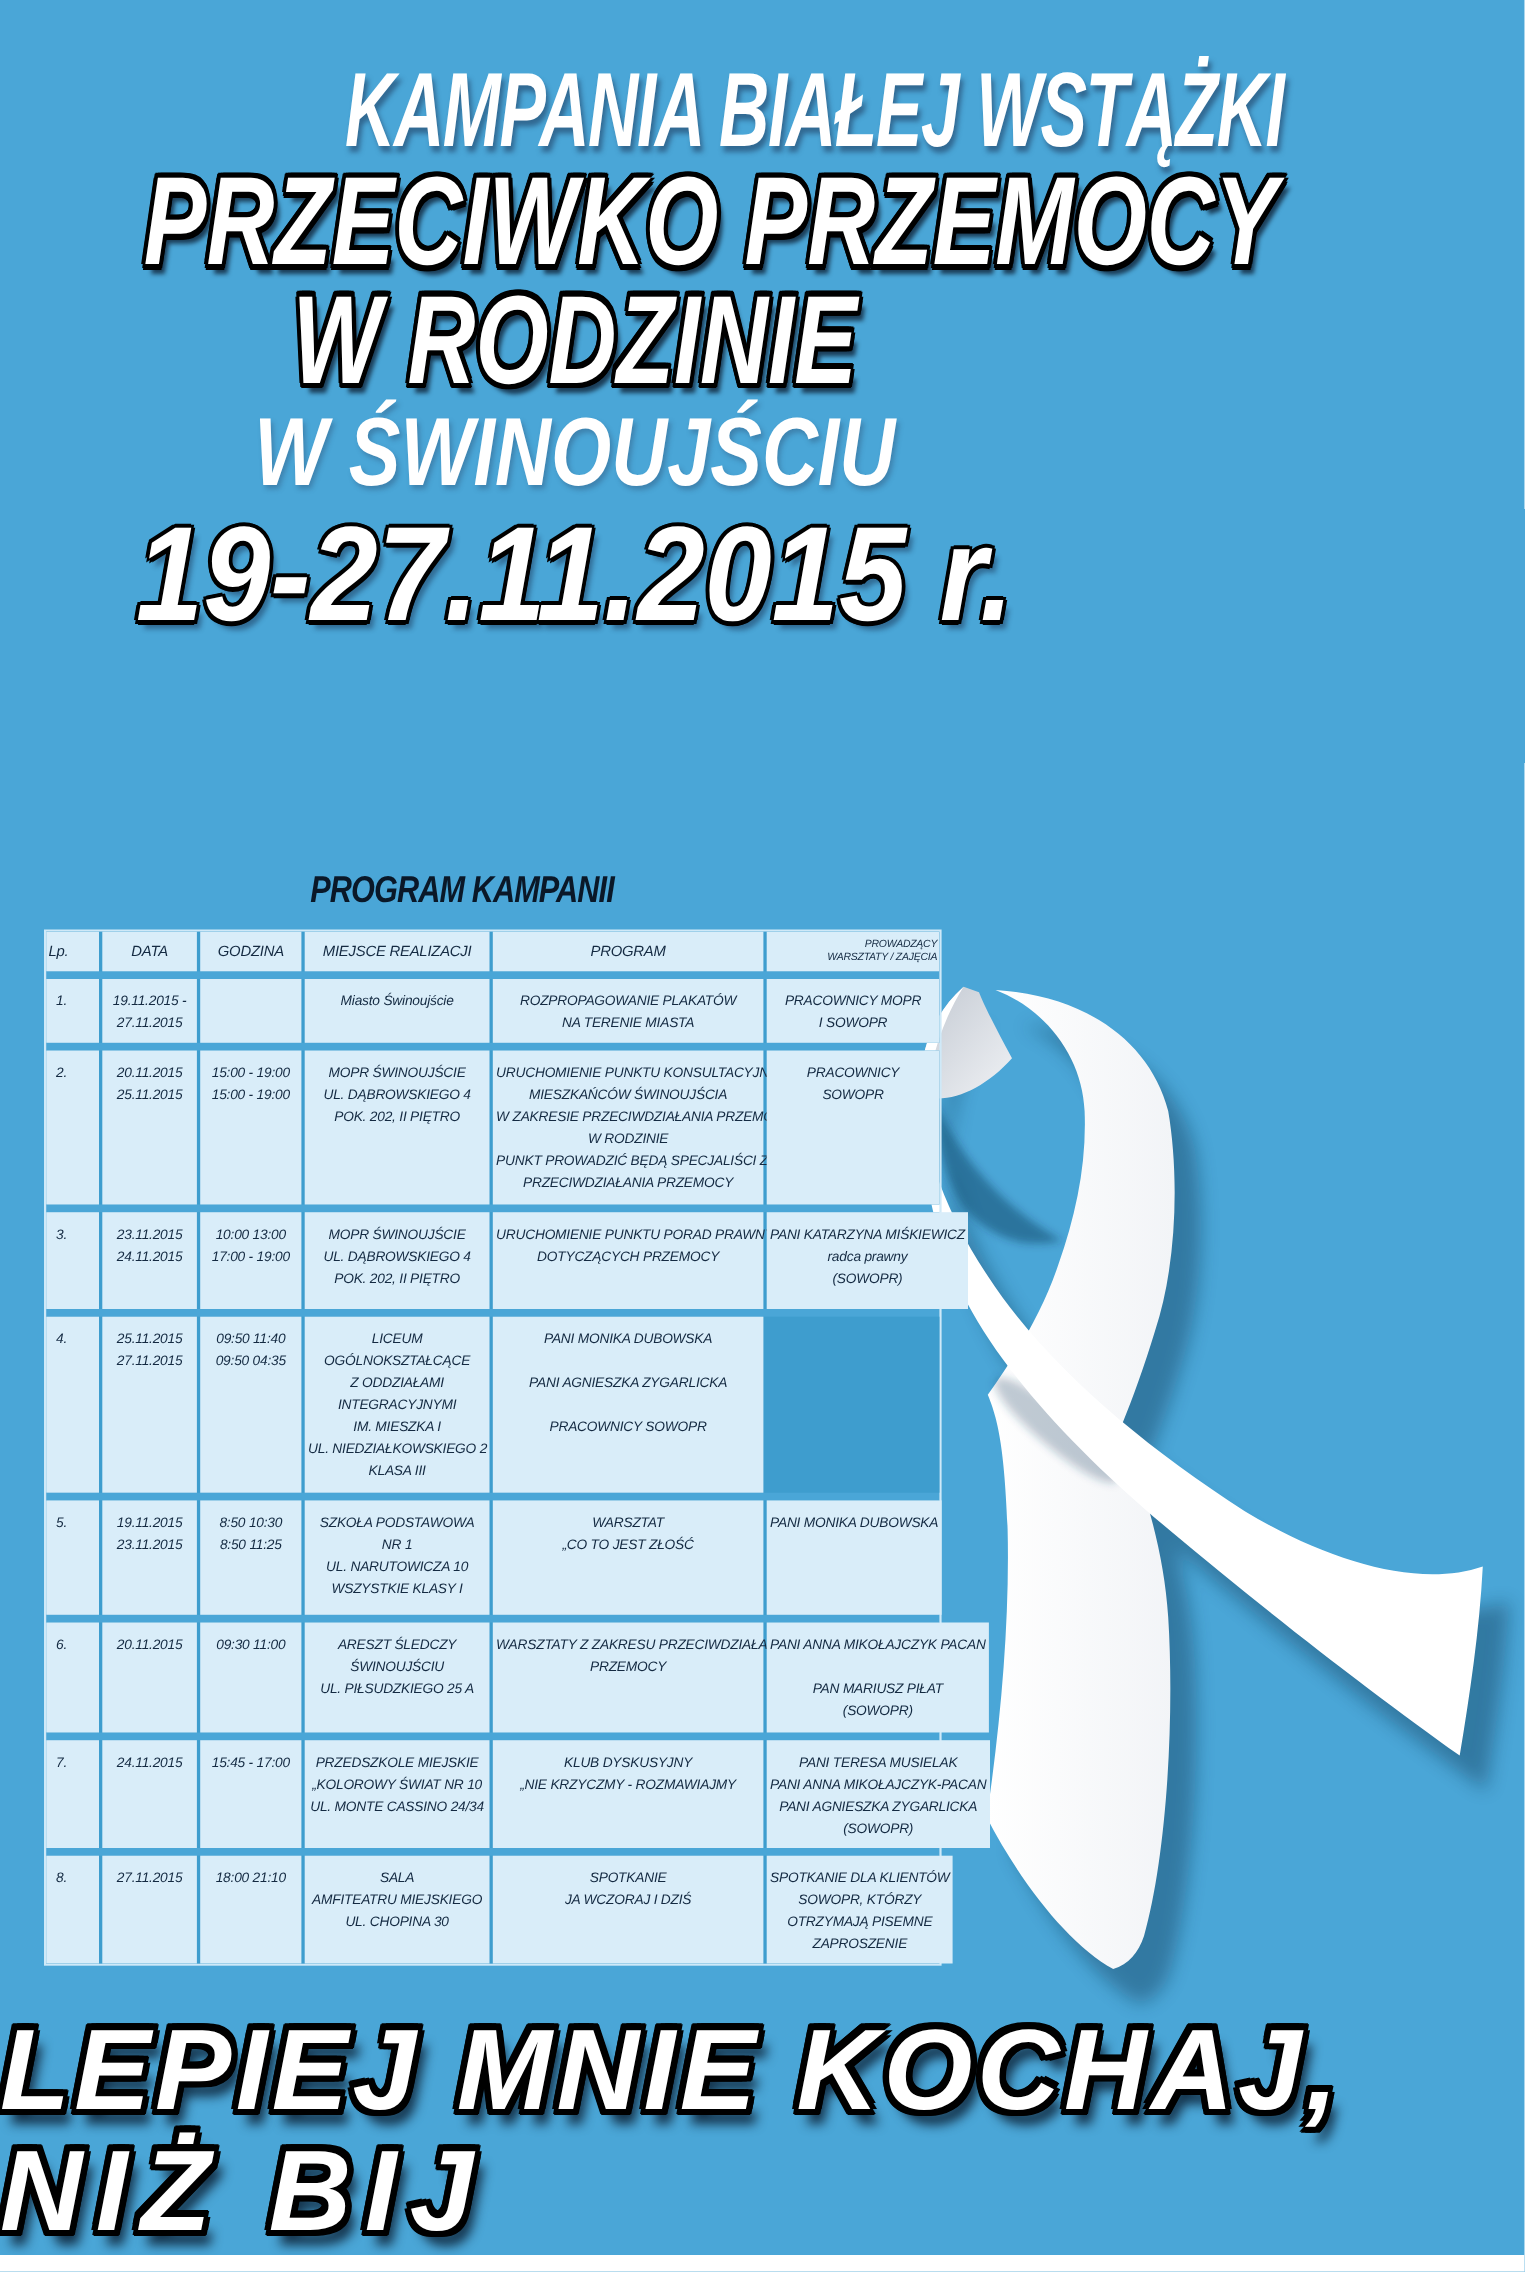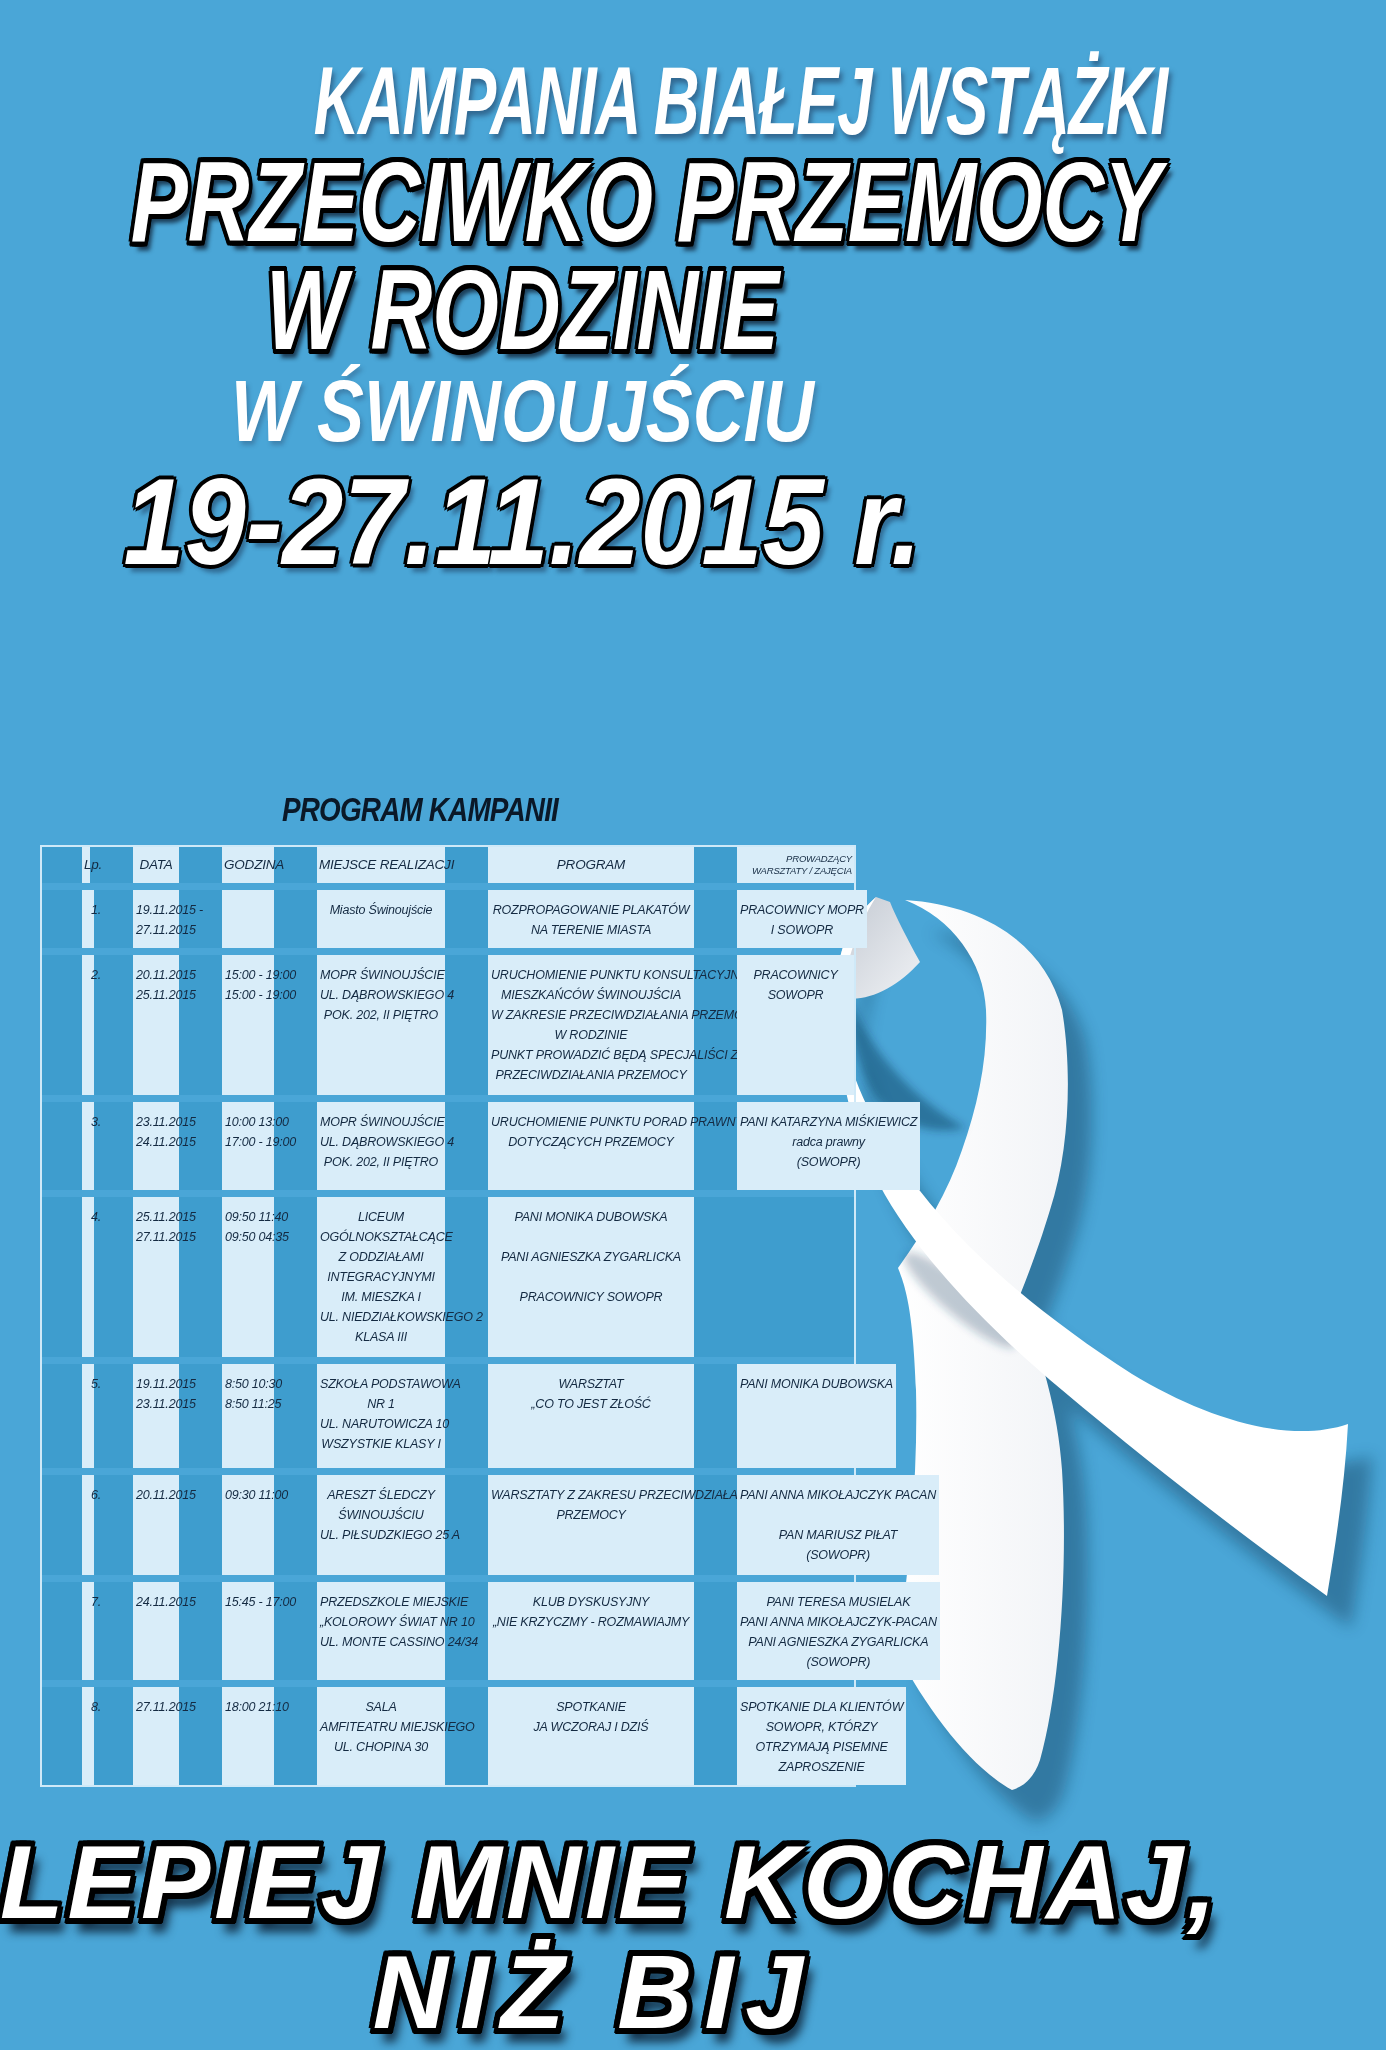--- a/index.html
+++ b/index.html
@@ -31,33 +31,33 @@
     position:absolute;left:282px;top:790px;z-index:3;
     font-size:34px;font-weight:700;letter-spacing:-1px;color:#0A1828;
     transform:scaleX(.82);transform-origin:left center;white-space:nowrap;}
   
   .table{
     position:absolute;left:40px;top:845px;width:812px;z-index:2;
     display:flex;flex-direction:column;gap:7px;
     border:2px solid #cfe9f8;}
   .row{display:grid;grid-template-columns:48px 86px 92px 168px 246px 1fr;gap:3px;background:#3E9DCE;}
   .cell{background:#D9EDF9;padding:10px 3px 8px;text-align:center;
-    font-size:12.5px;line-height:20px;color:#142A42;letter-spacing:-0.2px;margin-left:40px;}
+    font-size:12.5px;line-height:20px;color:#142A42;letter-spacing:-0.2px;}
   .cell .cl{white-space:nowrap;}
   .cell.lp{text-align:left;padding-left:9px;}
   .row.header .cell{display:flex;flex-direction:column;justify-content:center;padding:4px 2px;font-size:13.5px;}
   .row.header{min-height:36px;}
   .row.header .cell.c5{font-size:9.5px;line-height:12px;align-items:flex-end;}
   .row.r1{min-height:56px}.row.r2{min-height:140px}.row.r3{min-height:88px}
   .row.r4{min-height:160px}.row.r5{min-height:104px}.row.r6{min-height:100px}
   .row.r7{min-height:94px}.row.r8{min-height:92px}
   
   .ribbon-svg{position:absolute;left:0;top:0;width:1386px;height:2065px;z-index:1;}
   
-  .bottom{position:absolute;left:0;top:1828px;width:1188px;text-align:center;z-index:3;color:#fff;font-weight:700;}
+  .bottom{position:absolute;left:0;top:1828px;width:1188px;text-align:left;z-index:3;color:#fff;font-weight:700;}
   .b-line{white-space:nowrap;
     text-shadow:
     -5px -5px 0 #000, 5px -5px 0 #000, -5px 5px 0 #000, 5px 5px 0 #000,
     -6px 0 0 #000, 6px 0 0 #000, 0 -6px 0 #000, 0 6px 0 #000,
     -4px -6px 0 #000, 4px -6px 0 #000, -4px 6px 0 #000, 4px 6px 0 #000,
     8px 14px 10px rgba(8,22,40,.8);}
   .b1{font-size:104px;letter-spacing:4px;line-height:108px;}
   .b2{font-size:104px;letter-spacing:12px;line-height:108px;margin-top:2px;}
   .bottom-strip{position:absolute;left:0;top:2050px;width:1386px;height:15px;background:#ffffff;z-index:4;}
 </style>

